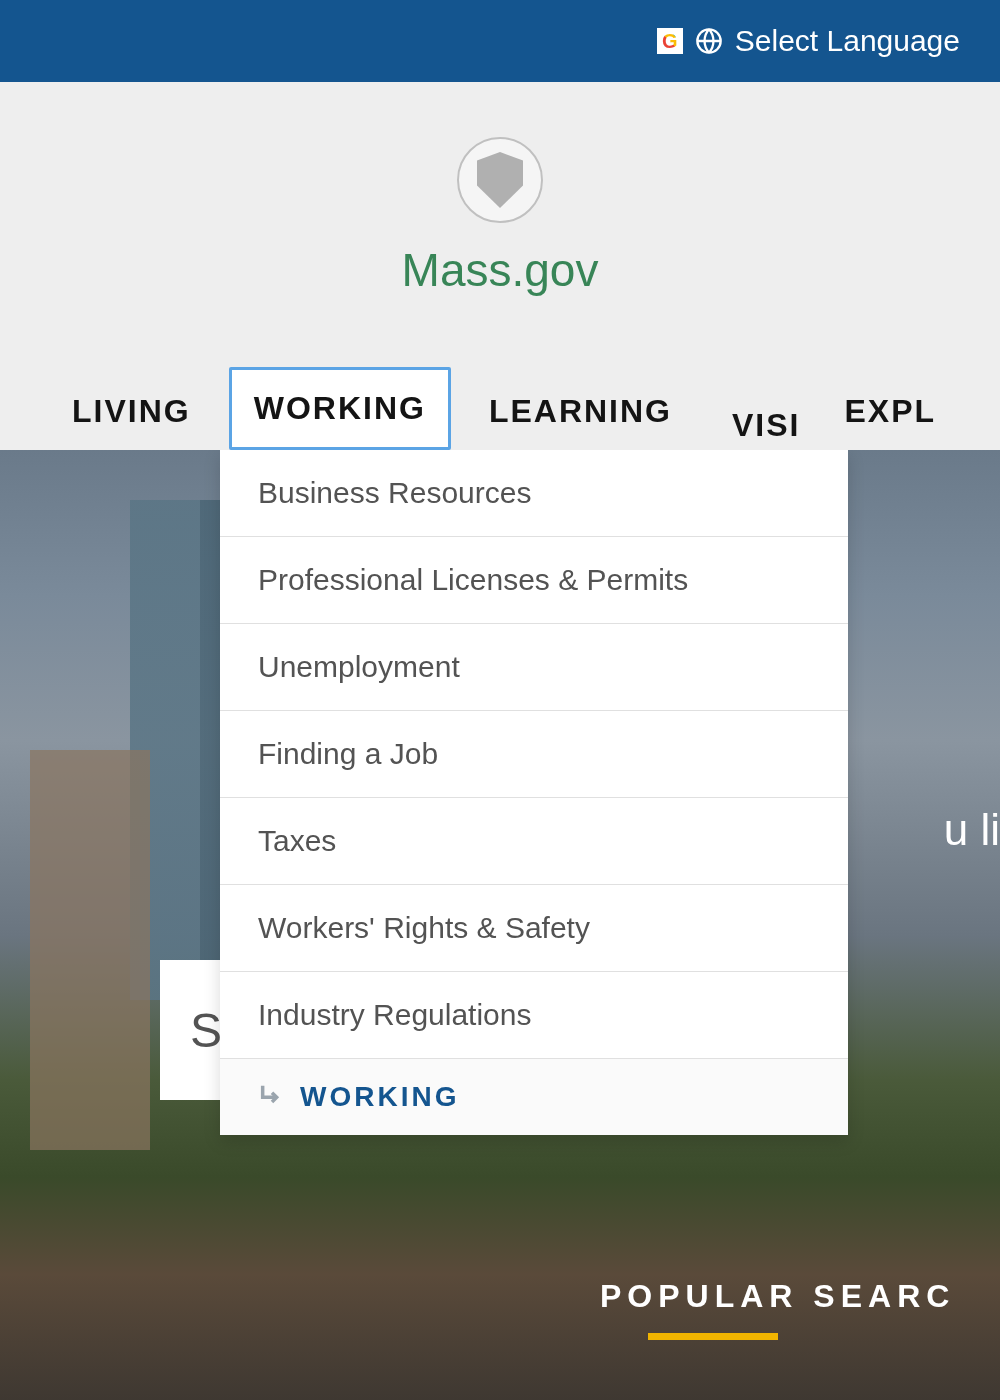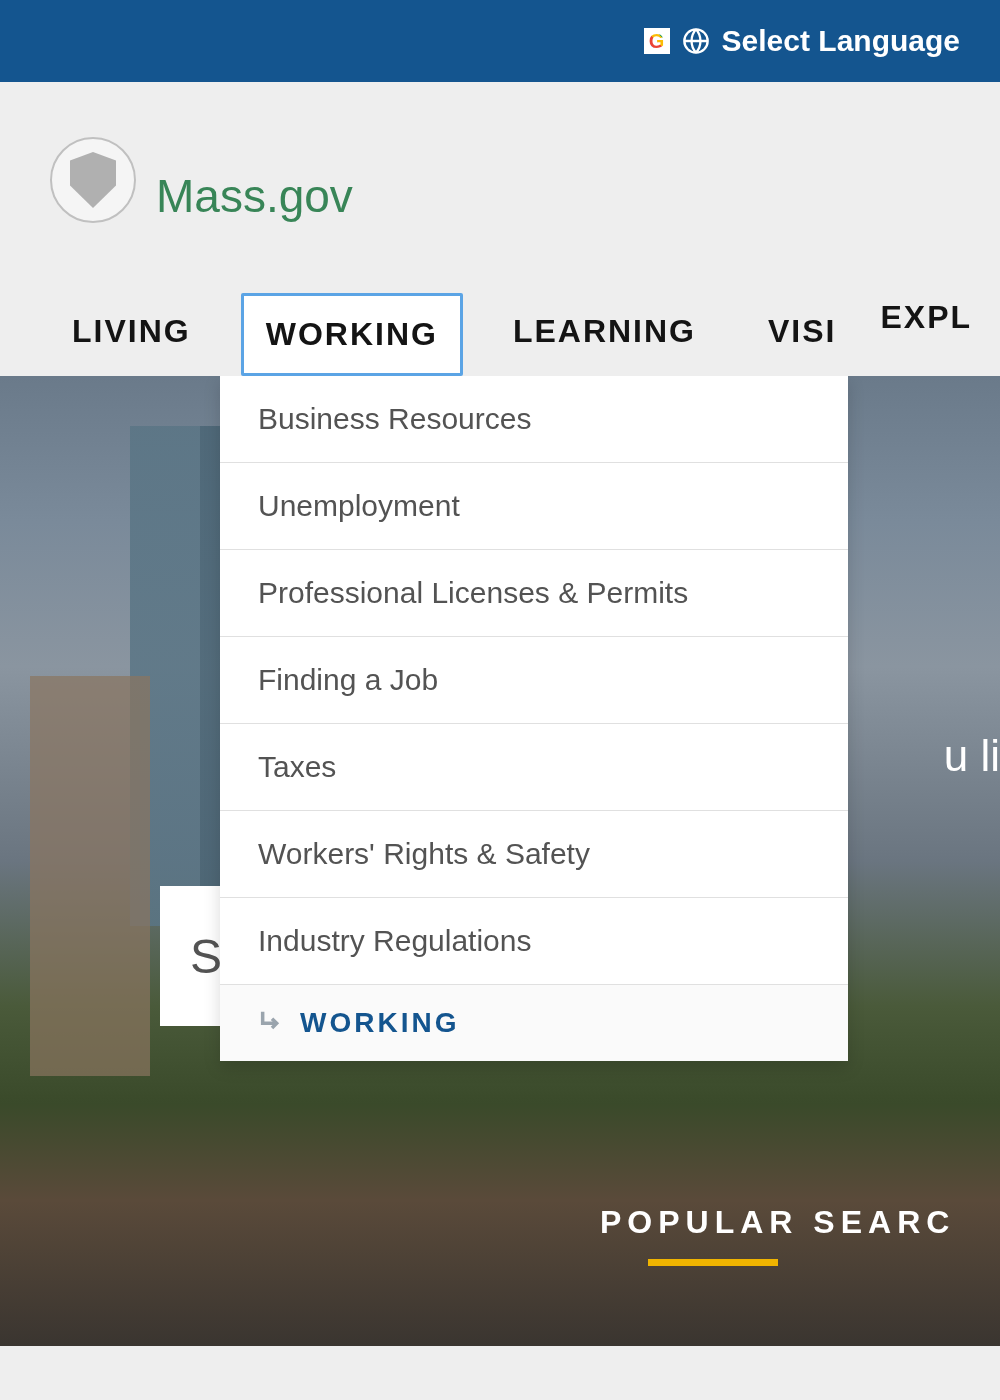--- a/index.html
+++ b/index.html
@@ -42,31 +42,32 @@
     .globe-icon {
       width: 28px;
       height: 28px;
       display: flex;
       align-items: center;
       justify-content: center;
     }
     .select-language {
       color: white;
       font-size: 30px;
-      font-weight: 700;
+      font-weight: 400;
     }
     .header-area {
       background: #eeeeee;
       padding: 55px 50px 0 50px;
     }
     .logo-row {
       display: flex;
-      align-items: flex-end;
+      align-items: center;
       gap: 20px;
       margin-bottom: 70px;
+      flex-direction: column;
     }
     .seal {
       width: 86px;
       height: 86px;
       border: 2px solid #c0c0c0;
       border-radius: 50%;
       display: flex;
       align-items: center;
       justify-content: center;
       position: relative;
@@ -78,22 +79,22 @@
       background: #b0b0b0;
       clip-path: polygon(50% 0, 100% 15%, 100% 60%, 50% 100%, 0 60%, 0 15%);
     }
     .site-name {
       font-size: 46px;
       color: #388557;
       font-weight: 400;
     }
     .nav-bar {
       display: flex;
-      gap: 28px;
-      align-items: flex-start;
+      gap: 16px;
+      align-items: flex-end;
     }
     .nav-item {
       font-size: 32px;
       font-weight: 700;
       letter-spacing: 2px;
       color: #141414;
       padding: 20px 22px;
       cursor: pointer;
       white-space: nowrap;
     }
@@ -250,22 +251,22 @@
     </div>
   </div>
 </div>
 
 <div class="hero-area">
   <div class="building-1"></div>
   <div class="building-2"></div>
 
   <div class="dropdown">
     <div class="dropdown-item">Business Resources</div>
+    <div class="dropdown-item">Professional Licenses &amp; Permits</div>
     <div class="dropdown-item">Unemployment</div>
-    <div class="dropdown-item">Professional Licenses &amp; Permits</div>
     <div class="dropdown-item">Finding a Job</div>
     <div class="dropdown-item">Taxes</div>
     <div class="dropdown-item">Workers' Rights &amp; Safety</div>
     <div class="dropdown-item">Industry Regulations</div>
     <div class="dropdown-footer">
       <span>
         <svg width="28" height="28" viewBox="0 0 24 24" fill="none" stroke="#9aa4ad" stroke-width="3">
           <path d="M4 4 L4 14 L16 14"></path>
           <path d="M12 10 L16 14 L12 18"></path>
         </svg>

